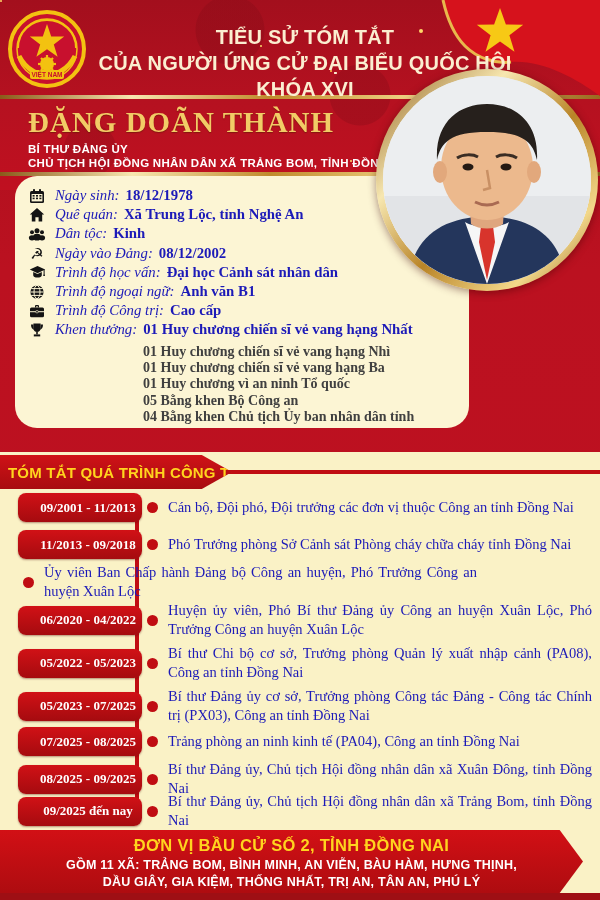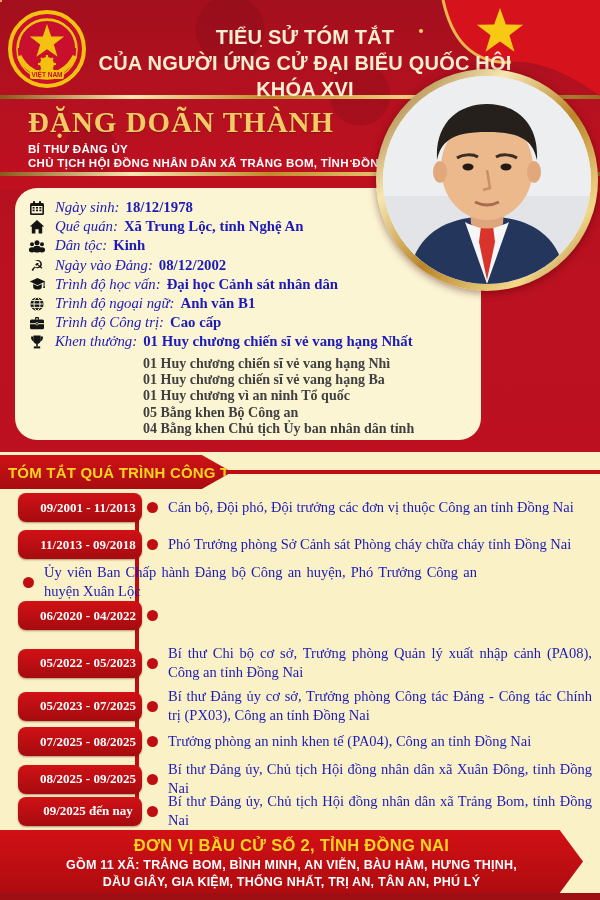--- a/index.html
+++ b/index.html
@@ -39,22 +39,22 @@
     text-shadow:0 1px 1px rgba(90,30,0,.55);}
   .cand-sub{position:absolute;left:28px;color:#ffffff;font-weight:bold;font-size:11.5px;letter-spacing:.3px;}
   .cs1{top:143px;} .cs2{top:157px;}
   
   .photo-ring{position:absolute;left:376px;top:69px;width:222px;height:222px;border-radius:50%;
     background:linear-gradient(135deg,#8a5a1a,#f7e7b0 30%,#b98427 55%,#f3d88a 80%,#8a5a1a);
     box-shadow:0 2px 8px rgba(60,0,0,.45);z-index:6;}
   .photo{position:absolute;left:7px;top:7px;width:208px;height:208px;border-radius:50%;overflow:hidden;
     background:linear-gradient(180deg,#e7e9ec,#f4f5f7 60%);}
   
-  .info-panel{position:absolute;left:15px;top:188px;width:454px;height:252px;border-radius:22px;
-    background:#fcf5d4;z-index:3;padding-left:12px;}
+  .info-panel{position:absolute;left:15px;top:176px;width:454px;height:252px;border-radius:22px;
+    background:#fcf5d4;z-index:3;}
   .info-rows{position:absolute;left:13px;top:10px;width:545px;}
   .irow{display:flex;align-items:center;height:19.2px;}
   .iicon{width:18px;height:16px;flex:none;margin-right:9px;display:flex;align-items:center;justify-content:center;}
   .ilabel{font-family:"Liberation Serif",serif;font-style:italic;font-size:14.8px;color:#1c1ab8;white-space:nowrap;}
   .ivalue{font-family:"Liberation Serif",serif;font-weight:bold;font-size:14.8px;color:#1c1ab8;margin-left:6px;white-space:nowrap;}
   .awards{position:absolute;left:128px;top:168px;width:430px;}
   .aline{font-family:"Liberation Serif",serif;font-weight:bold;font-size:14px;color:#404040;line-height:16.2px;white-space:nowrap;}
   
   .lower{position:absolute;left:0;top:452px;width:600px;height:441px;background:#faf2c6;z-index:1;}
   .sec-banner{position:absolute;left:0;top:455px;width:232px;height:34px;z-index:4;
@@ -311,35 +311,36 @@
     <div class="tdot"></div>
     <div class="ttext">Phó Trưởng phòng Sở Cảnh sát Phòng cháy chữa cháy tỉnh Đồng Nai</div>
   </div>
   <div class="trow" style="top:563px">
     <div class="tdot"></div>
     <div class="ttext">Ủy viên Ban Chấp hành Đảng bộ Công an huyện, Phó Trưởng Công an huyện Xuân Lộc</div>
   </div>
   <div class="trow" style="top:601px">
     <div class="tbadge">06/2020 - 04/2022</div>
     <div class="tdot"></div>
+    <div class="ttext">Huyện ủy viên, Phó Bí thư Đảng ủy Công an huyện Xuân Lộc, Phó Trưởng Công an huyện Xuân Lộc</div>
   </div>
   <div class="trow" style="top:644px">
     <div class="tbadge">05/2022 - 05/2023</div>
     <div class="tdot"></div>
     <div class="ttext">Bí thư Chi bộ cơ sở, Trưởng phòng Quản lý xuất nhập cảnh (PA08), Công an tỉnh Đồng Nai</div>
   </div>
   <div class="trow" style="top:687px">
     <div class="tbadge">05/2023 - 07/2025</div>
     <div class="tdot"></div>
     <div class="ttext">Bí thư Đảng ủy cơ sở, Trưởng phòng Công tác Đảng - Công tác Chính trị (PX03), Công an tỉnh Đồng Nai</div>
   </div>
   <div class="trow" style="top:727px">
     <div class="tbadge">07/2025 - 08/2025</div>
     <div class="tdot"></div>
-    <div class="ttext">Trưởng phòng an ninh khen tế (PA04), Công an tỉnh Đồng Nai</div>
+    <div class="ttext">Trảng phòng an ninh kinh tế (PA04), Công an tỉnh Đồng Nai</div>
   </div>
   <div class="trow" style="top:760px">
     <div class="tbadge">08/2025 - 09/2025</div>
     <div class="tdot"></div>
     <div class="ttext">Bí thư Đảng ủy, Chủ tịch Hội đồng nhân dân xã Xuân Đông, tỉnh Đồng Nai</div>
   </div>
   <div class="trow" style="top:792px">
     <div class="tbadge">09/2025 đến nay</div>
     <div class="tdot"></div>
     <div class="ttext">Bí thư Đảng ủy, Chủ tịch Hội đồng nhân dân xã Trảng Bom, tỉnh Đồng Nai</div>

